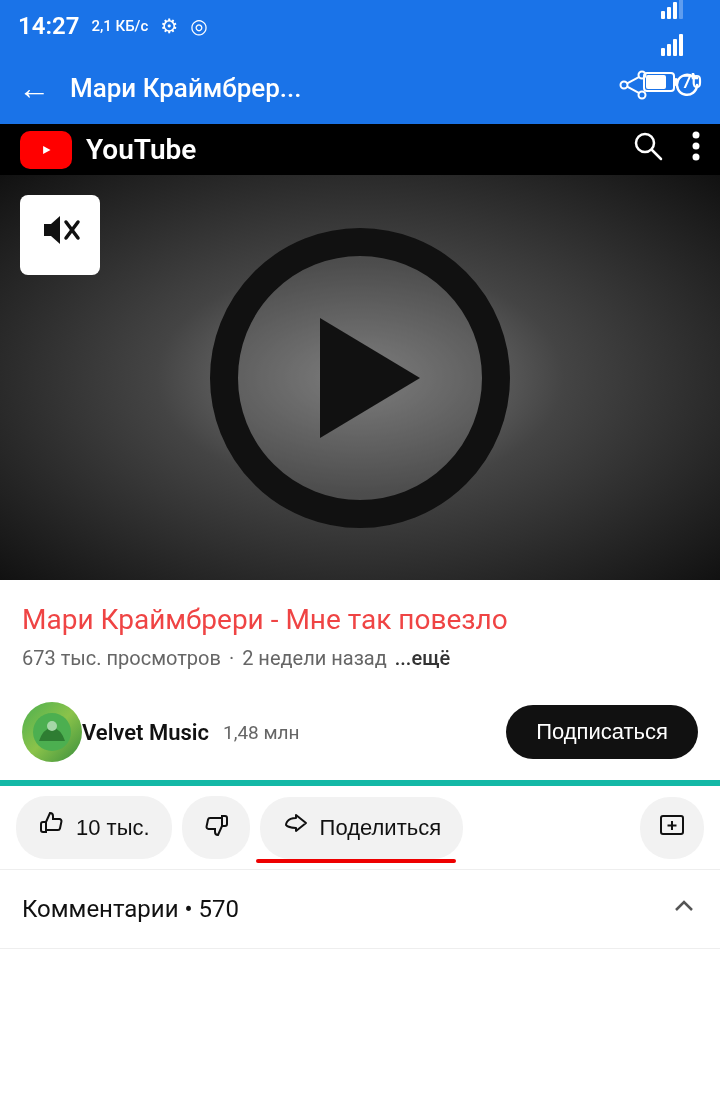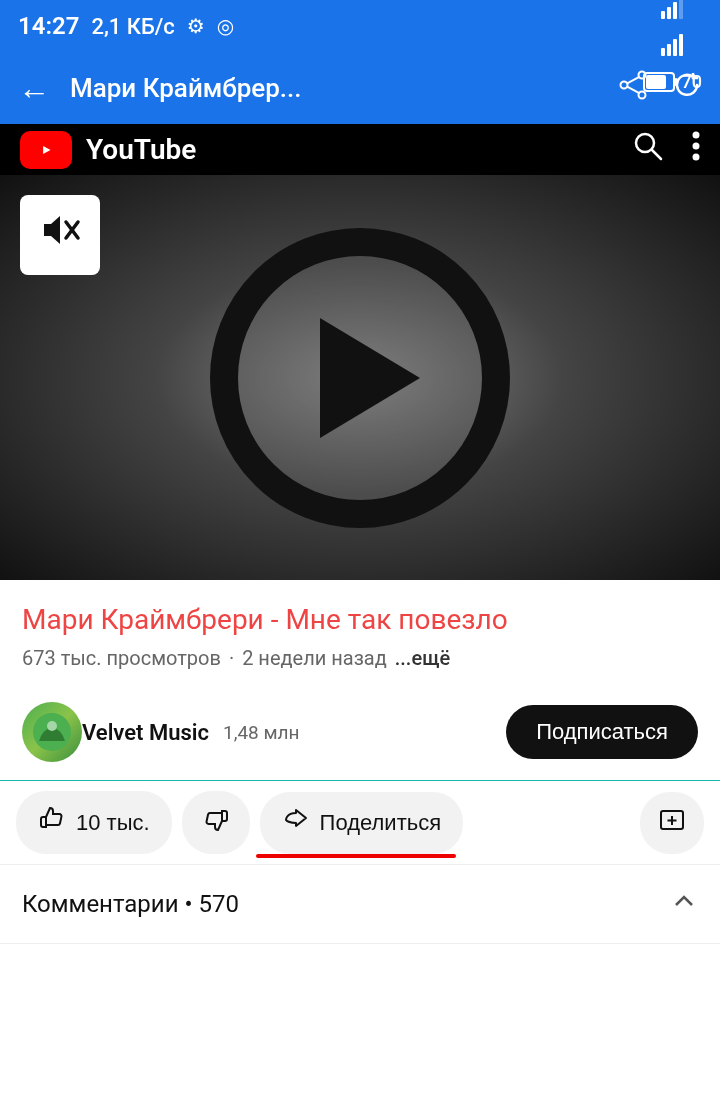--- a/index.html
+++ b/index.html
@@ -29,21 +29,21 @@
       align-items: center;
       gap: 12px;
     }
     .status-right {
       display: flex;
       align-items: center;
       gap: 10px;
       flex-direction: column;
     }
     .status-time { font-size: 24px; font-weight: 600; }
-    .status-speed { font-size: 22px; }
+    .status-speed { font-size: 15px; }
     .status-icon { font-size: 20px; }
 
     
     .app-bar {
       background: #1a73e8;
       color: #fff;
       display: flex;
       align-items: center;
       padding: 0 18px;
       height: 72px;
@@ -234,21 +234,21 @@
       white-space: nowrap;
     }
 
     
     .action-row {
       background: #fff;
       display: flex;
       align-items: center;
       padding: 10px 16px 0 16px;
       gap: 10px;
-      border-top: 1px solid #14b8a6;
+      border-top: 6px solid #14b8a6;
     }
     .action-btn {
       display: flex;
       align-items: center;
       gap: 10px;
       background: #f2f2f2;
       border: none;
       border-radius: 30px;
       padding: 14px 22px;
       font-size: 22px;

